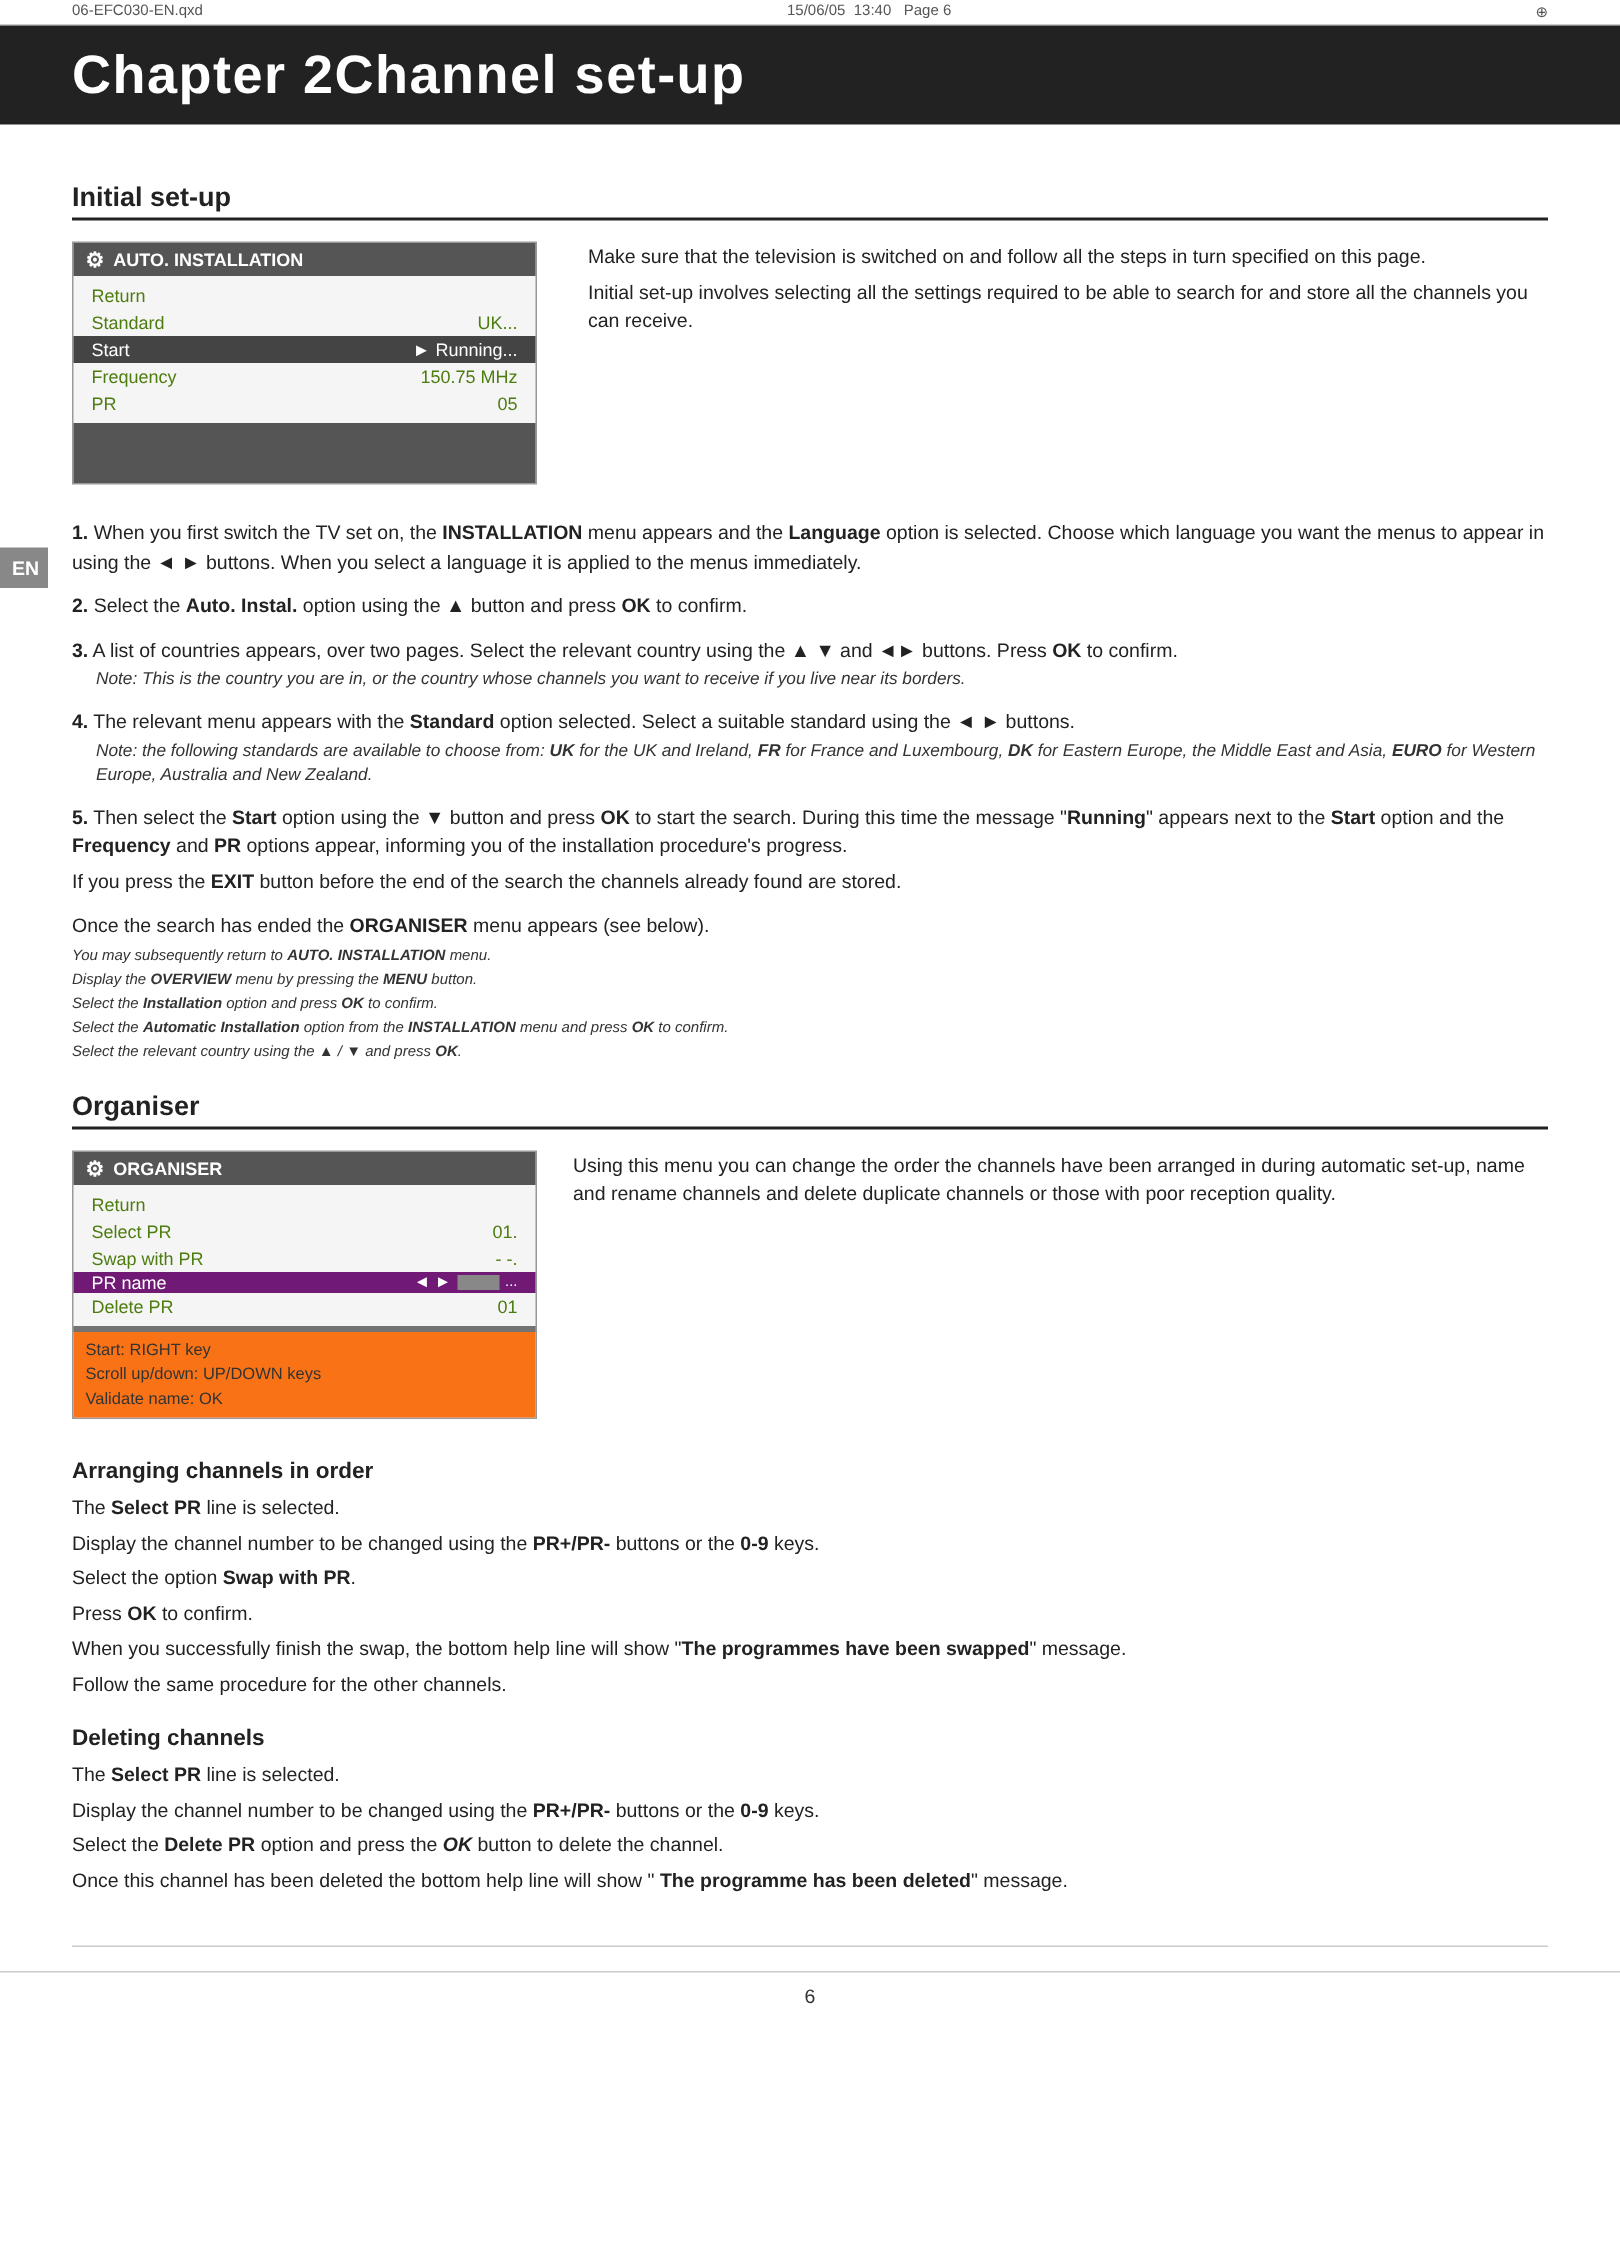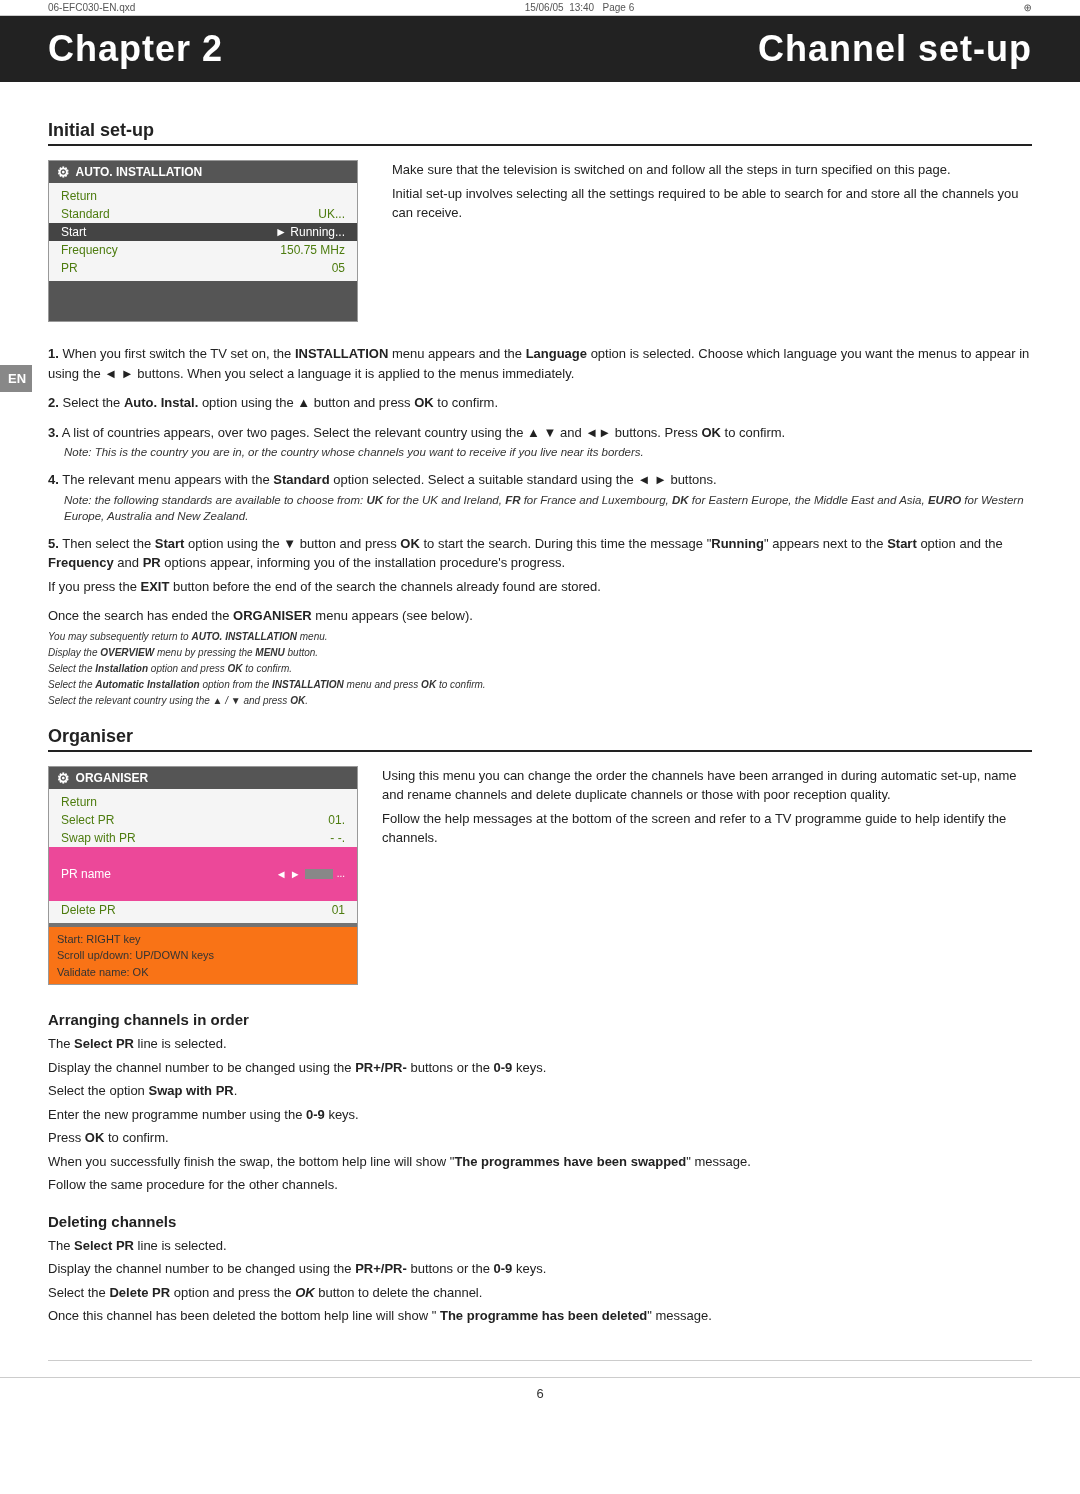--- a/index.html
+++ b/index.html
@@ -10,21 +10,20 @@
       color: #222;
       width: 1080px;
       min-height: 1494px;
       position: relative;
     }
 
     
     .header {
       background: #222;
       display: flex;
-      justify-content: space-between;
       align-items: center;
       padding: 12px 48px;
       margin-bottom: 0;
     }
     .header-chapter {
       color: #fff;
       font-size: 36px;
       font-weight: bold;
       letter-spacing: 1px;
     }
@@ -159,23 +158,23 @@
 
     
     .organiser-menu-box {
       border: 1px solid #999;
       background: #f5f5f5;
       width: 310px;
       font-size: 12px;
       margin-bottom: 8px;
     }
     .organiser-menu-box .menu-row.pr-name {
-      background: #ec4899;
-      color: #fff;
-      padding: 20px 12px;
+      background: #701a75;
+      color: #fff;
+      padding: 0 12px;
     }
     .pr-name-right {
       display: flex;
       align-items: center;
       gap: 4px;
     }
     .pr-name-arrows {
       font-size: 11px;
     }
     .name-bar {
@@ -384,32 +383,30 @@
         </div>
         <div class="menu-box-bottom">
           <div>Start: RIGHT key</div>
           <div>Scroll up/down: UP/DOWN keys</div>
           <div>Validate name: OK</div>
         </div>
       </div>
     </div>
     <div class="right-col">
       <p class="para-line">Using this menu you can change the order the channels have been arranged in during automatic set-up, name and rename channels and delete duplicate channels or those with poor reception quality.</p>
-      <p class="para-line">Follow the help messages at the bottom of the screen and refer to a TV programme guide to help identify the channels.</p>
     </div>
   </div>
 
   
   <h3 class="sub-heading">Arranging channels in order</h3>
 
   <div>
     <p class="para-line">The <b>Select PR</b> line is selected.</p>
     <p class="para-line">Display the channel number to be changed using the <b>PR+/PR-</b> buttons or the <b>0-9</b> keys.</p>
     <p class="para-line">Select the option <b>Swap with PR</b>.</p>
-    <p class="para-line">Enter the new programme number using the <b>0-9</b> keys.</p>
     <p class="para-line">Press <b>OK</b> to confirm.</p>
     <p class="para-line">When you successfully finish the swap, the bottom help line will show "<b>The programmes have been swapped</b>" message.</p>
     <p class="para-line">Follow the same procedure for the other channels.</p>
   </div>
 
   
   <h3 class="sub-heading">Deleting channels</h3>
 
   <div>
     <p class="para-line">The <b>Select PR</b> line is selected.</p>

